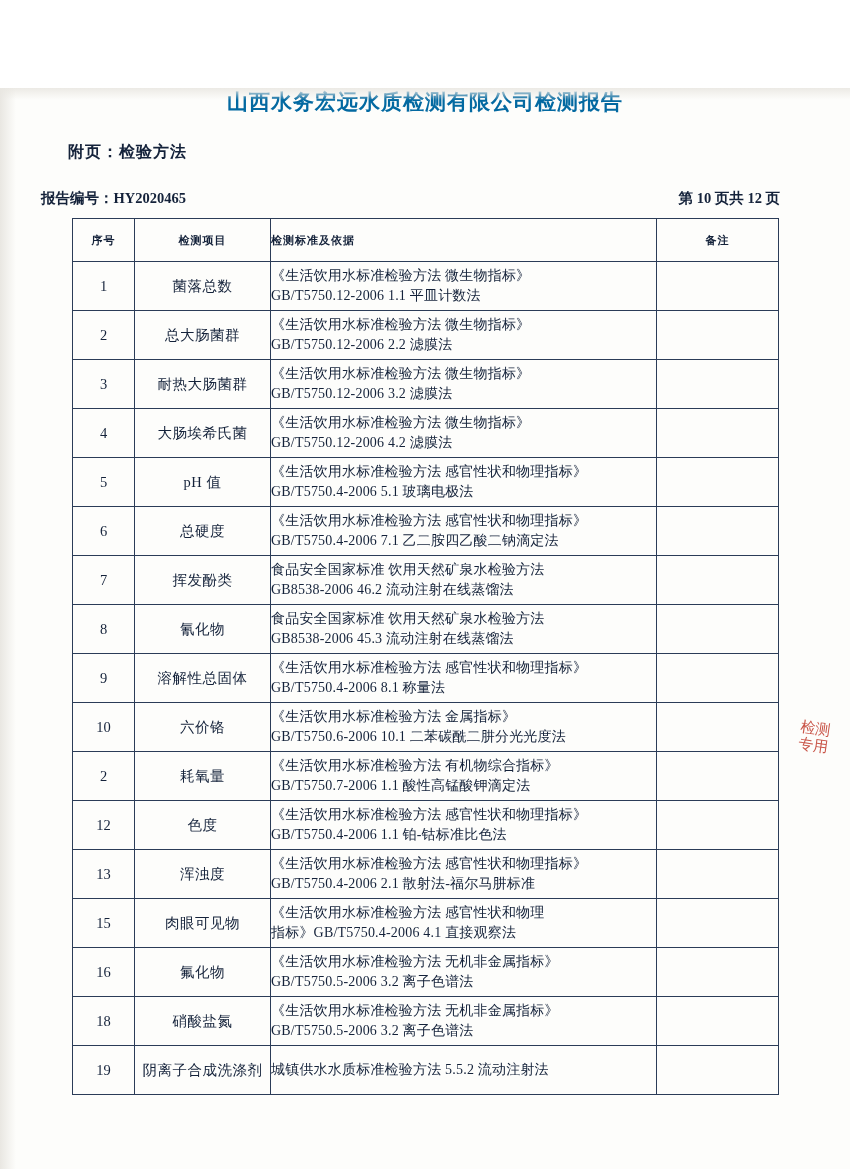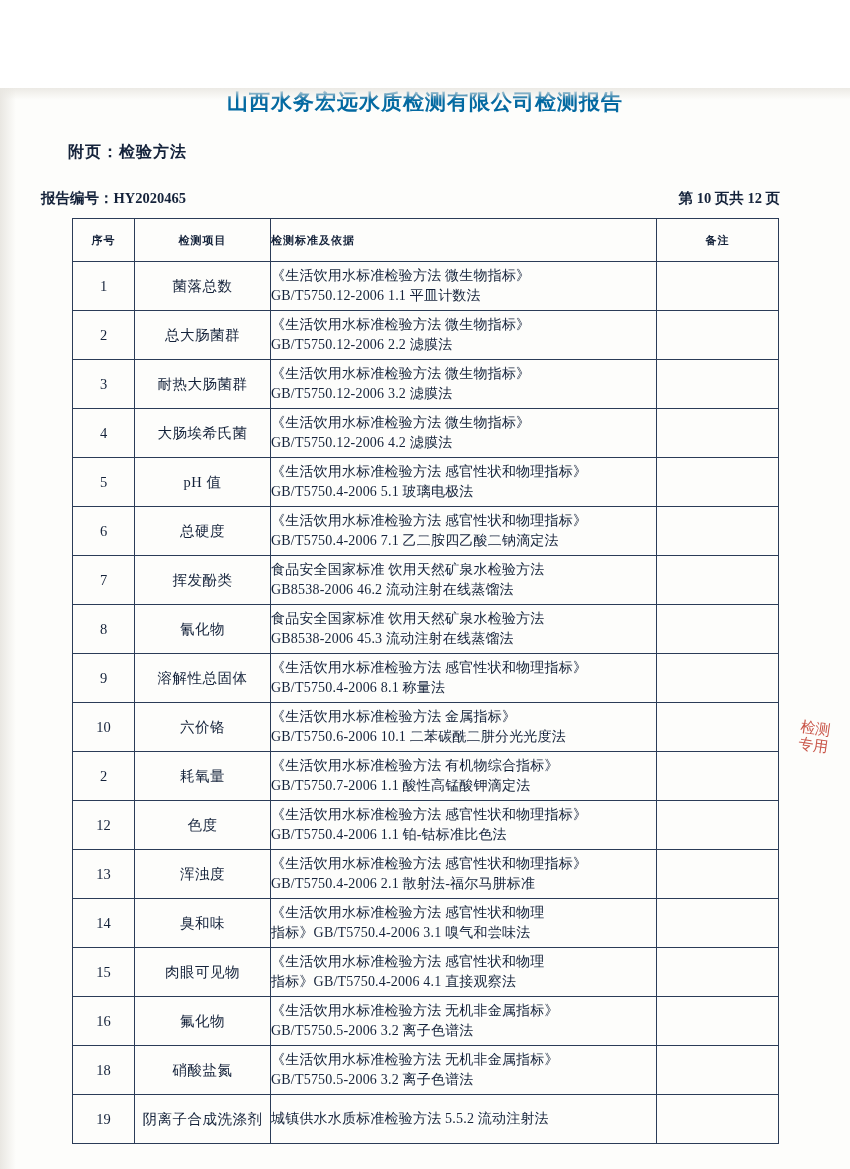--- a/index.html
+++ b/index.html
@@ -287,29 +287,20 @@
       <tr>
         <td class="no">13</td>
         <td class="item">浑浊度</td>
         <td class="std">
           <div class="std-line">《生活饮用水标准检验方法 感官性状和物理指标》</div>
           <div class="std-line">GB/T5750.4-2006  2.1 散射法-福尔马肼标准</div>
         </td>
         <td class="note"></td>
       </tr>
 
-      <tr>
-        <td class="no">14</td>
-        <td class="item">臭和味</td>
-        <td class="std">
-          <div class="std-line">《生活饮用水标准检验方法 感官性状和物理</div>
-          <div class="std-line">指标》GB/T5750.4-2006 3.1 嗅气和尝味法</div>
-        </td>
-        <td class="note"></td>
-      </tr>
 
       <tr>
         <td class="no">15</td>
         <td class="item">肉眼可见物</td>
         <td class="std">
           <div class="std-line">《生活饮用水标准检验方法 感官性状和物理</div>
           <div class="std-line">指标》GB/T5750.4-2006 4.1 直接观察法</div>
         </td>
         <td class="note"></td>
       </tr>

